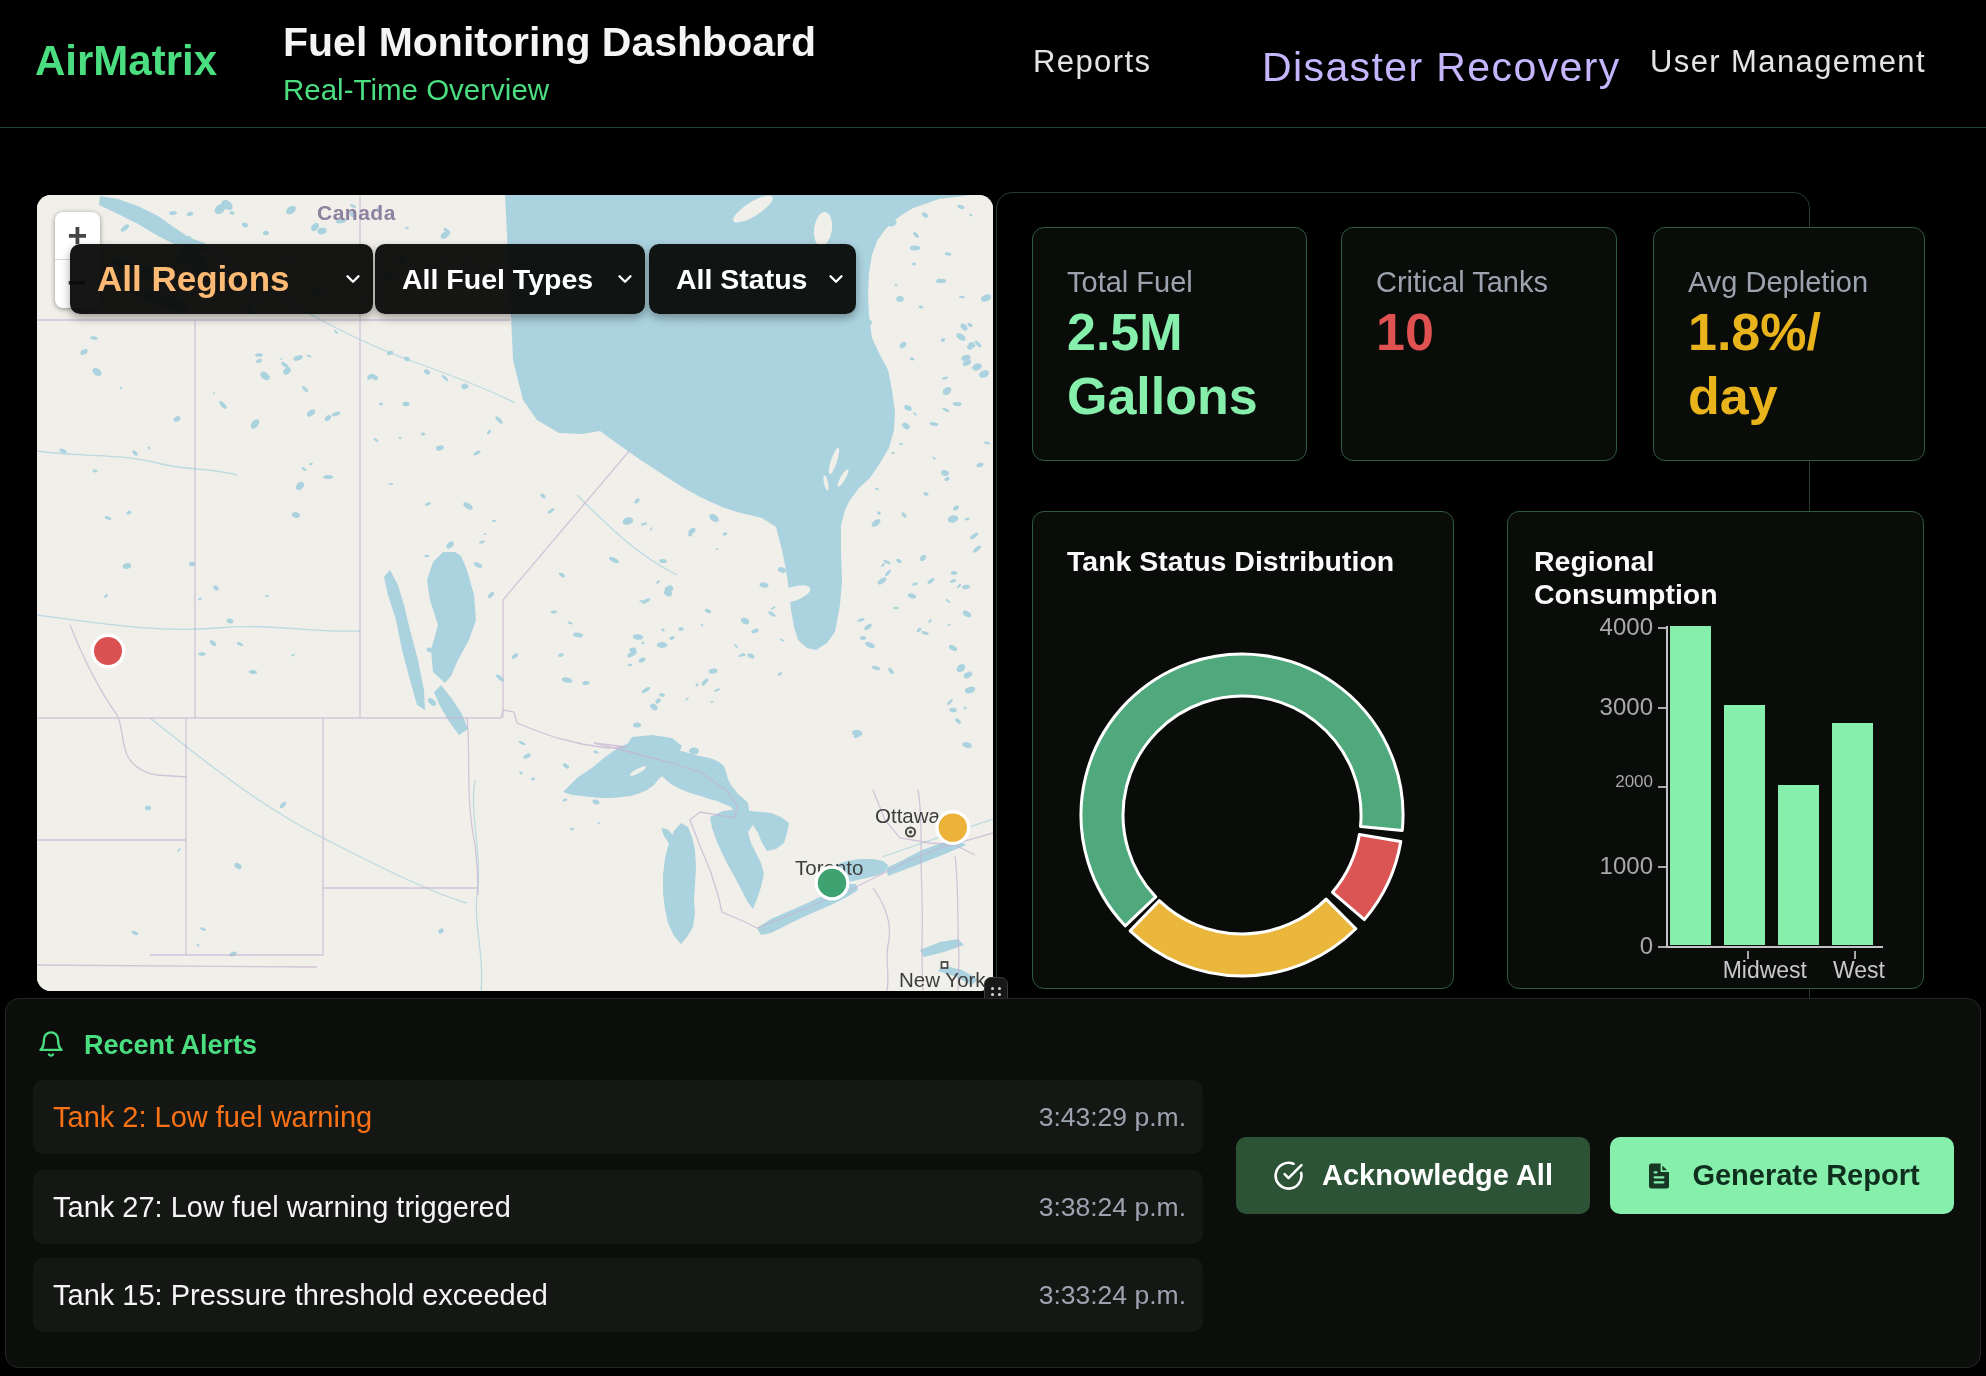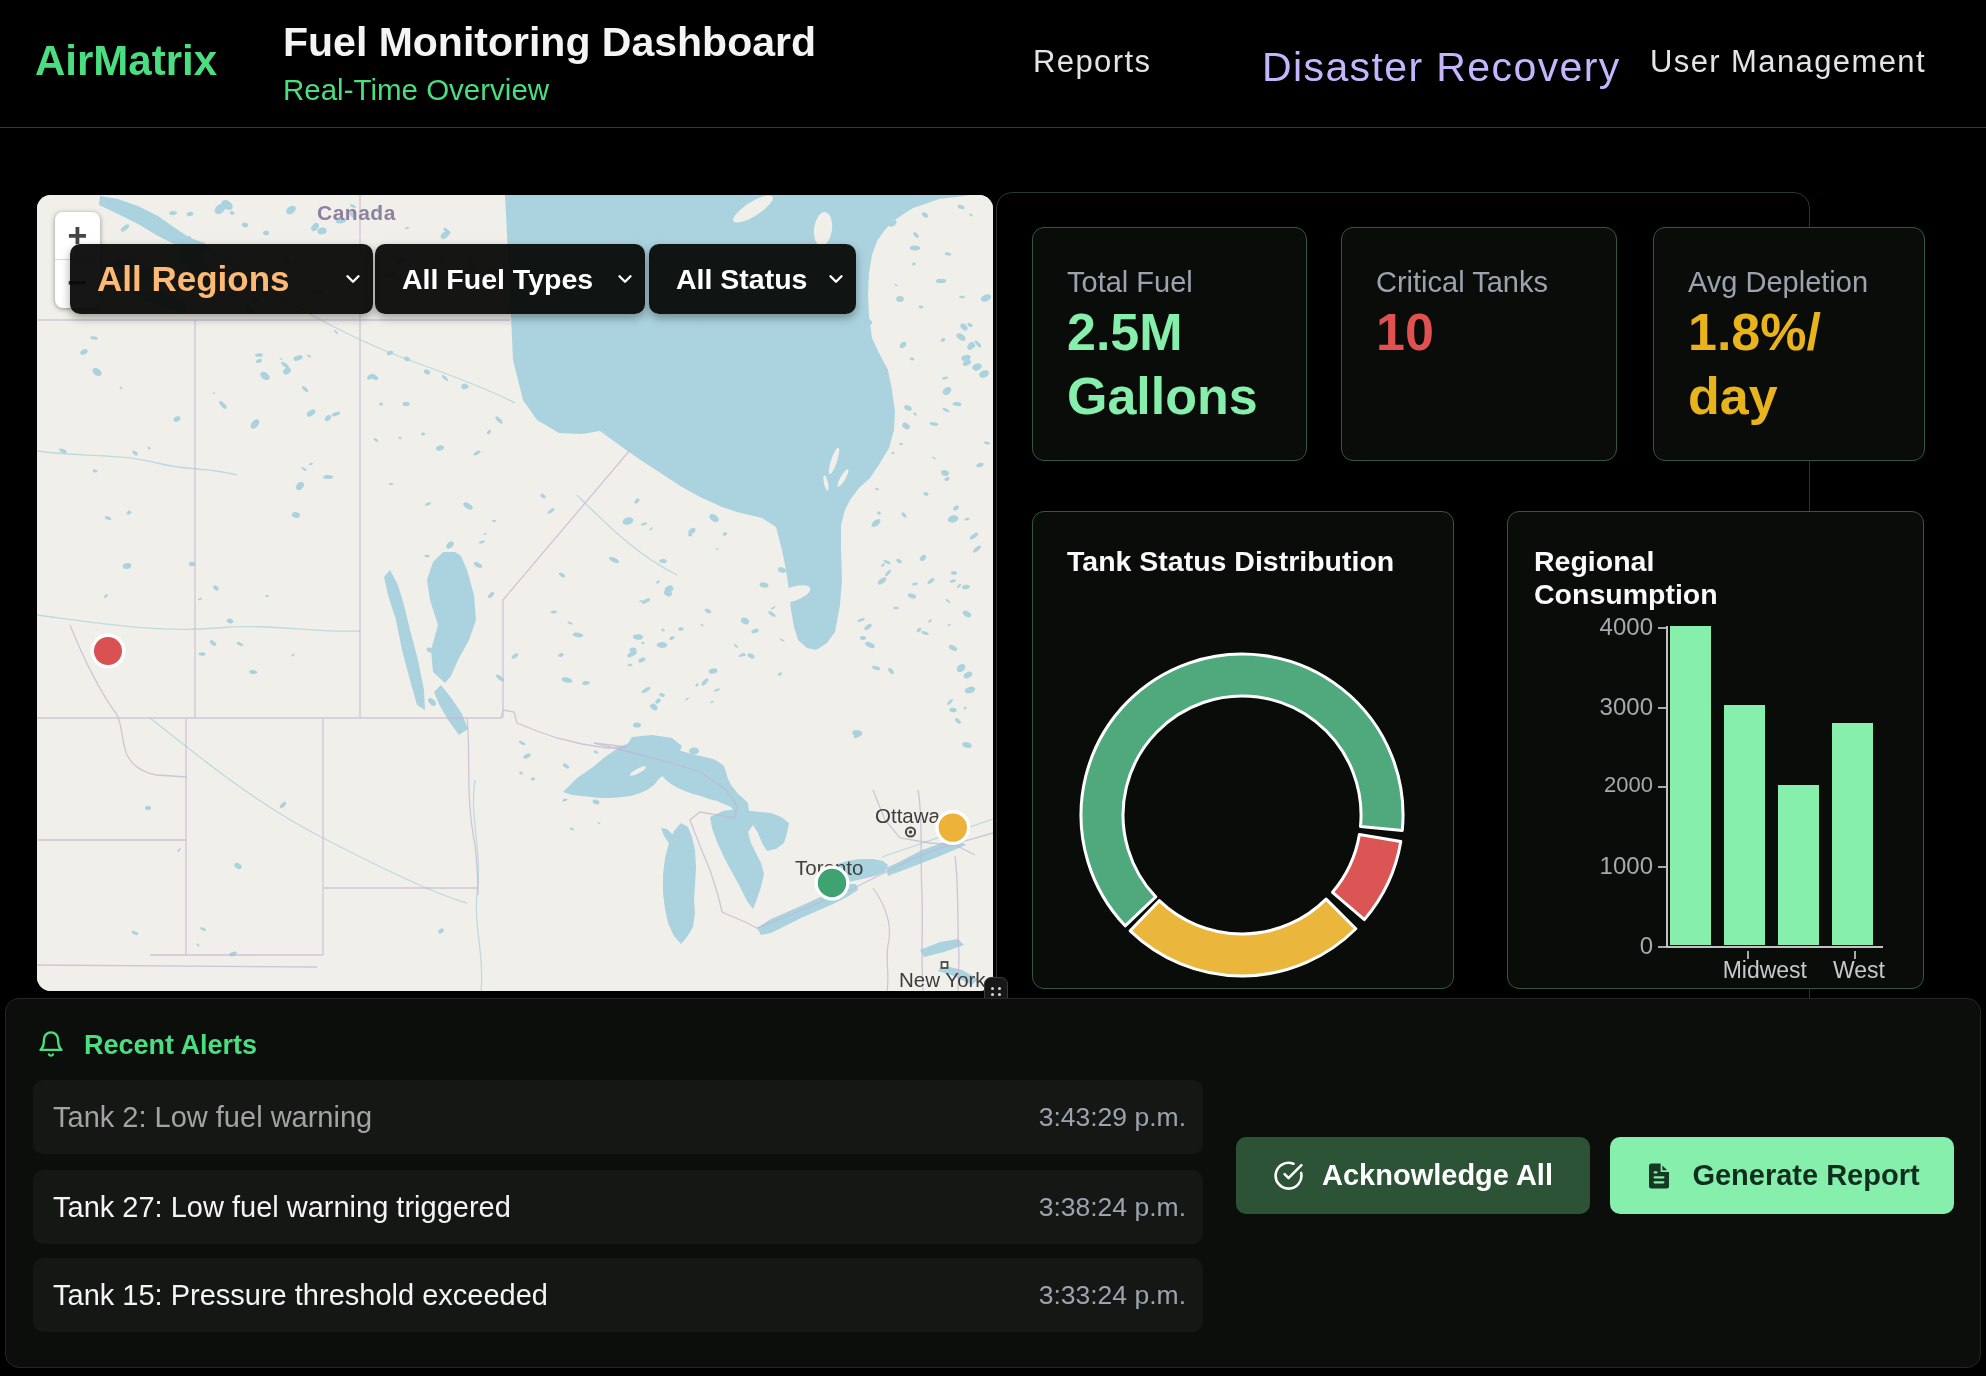--- a/index.html
+++ b/index.html
@@ -444,21 +444,21 @@
     </svg>
 
 <div style="position:absolute;left:510px;top:318px;width:417px;height:478px;background:#0a0c0a;border:1px solid #2f5a40;border-radius:12px;box-sizing:border-box"></div>
 <div style="position:absolute;left:537px;top:352px;font-size:28.5px;font-weight:700;color:#fafafa">Regional Consumption</div>
 <div style="position:absolute;left:669px;top:433px;width:1.5px;height:320px;background:#c2c2c6"></div>
 <div style="position:absolute;left:669px;top:753px;width:217px;height:1.5px;background:#c2c2c6"></div>
 <div style="position:absolute;left:586px;top:420px;font-size:24px;color:#a8a8ad;text-align:right;width:70px">4000</div>
     <div style="position:absolute;left:661px;top:434px;width:8px;height:1.5px;background:#a8a8ad"></div>
     <div style="position:absolute;left:586px;top:500px;font-size:24px;color:#a8a8ad;text-align:right;width:70px">3000</div>
     <div style="position:absolute;left:661px;top:514px;width:8px;height:1.5px;background:#a8a8ad"></div>
-    <div style="position:absolute;left:586px;top:579px;font-size:22px;color:#a8a8ad;text-align:right;width:70px">2000</div>
+    <div style="position:absolute;left:586px;top:579px;font-size:17px;color:#a8a8ad;text-align:right;width:70px">2000</div>
     <div style="position:absolute;left:661px;top:593px;width:8px;height:1.5px;background:#a8a8ad"></div>
     <div style="position:absolute;left:586px;top:659px;font-size:24px;color:#a8a8ad;text-align:right;width:70px">1000</div>
     <div style="position:absolute;left:661px;top:673px;width:8px;height:1.5px;background:#a8a8ad"></div>
     <div style="position:absolute;left:586px;top:739px;font-size:24px;color:#a8a8ad;text-align:right;width:70px">0</div>
     <div style="position:absolute;left:661px;top:753px;width:8px;height:1.5px;background:#a8a8ad"></div>
 <div style="position:absolute;left:750px;top:758px;width:1.5px;height:8px;background:#a8a8ad"></div>
 <div style="position:absolute;left:857px;top:758px;width:1.5px;height:8px;background:#a8a8ad"></div>
 <div style="position:absolute;left:690px;top:764px;width:120px;text-align:right;font-size:23px;color:#c8c8cc">Midwest</div>
 <div style="position:absolute;left:802px;top:764px;width:120px;text-align:center;font-size:23px;color:#c8c8cc">West</div>
 </div>
@@ -474,21 +474,21 @@
 <div style="position:absolute;left:6px;top:9px;width:3px;height:3px;border-radius:50%;background:#d4d4d4;box-shadow:7px 0 0 #d4d4d4,0 6px 0 #d4d4d4,7px 6px 0 #d4d4d4,0 12px 0 #d4d4d4,7px 12px 0 #d4d4d4,0 18px 0 #d4d4d4,7px 18px 0 #d4d4d4"></div>
 </div>
 
 <div class="abs" style="left:5px;top:998px;width:1976px;height:370px;background:#0c0e0c;border:1px solid #242724;border-radius:14px"></div>
 <svg width="28" height="30" viewBox="0 0 24 24" fill="none" stroke="#4ade80" stroke-width="2" stroke-linecap="round" stroke-linejoin="round" style="position:absolute;left:37px;top:1029px">
     <path d="M18 8A6 6 0 0 0 6 8c0 7-3 9-3 9h18s-3-2-3-9"></path>
     <path d="M13.73 21a2 2 0 0 1-3.46 0"></path>
   </svg>
 <div class="abs" style="left:84px;top:1030px;font-size:27px;font-weight:700;color:#4ade80">Recent Alerts</div>
 <div class="abs" style="left:33px;top:1080px;width:1170px;height:74px;background:#151715;border-radius:10px">
-<span style="position:absolute;left:20px;top:50%;transform:translateY(-50%);font-size:29px;font-weight:500;color:#a3a3a3">Tank 2: Low fuel warning</span>
+<span style="position:absolute;left:20px;top:50%;transform:translateY(-50%);font-size:29px;font-weight:500;color:#f97316">Tank 2: Low fuel warning</span>
 <span style="position:absolute;right:17px;top:50%;transform:translateY(-50%);font-size:26.5px;color:#9ca3af">3:43:29 p.m.</span>
   </div>
 <div class="abs" style="left:33px;top:1170px;width:1170px;height:74px;background:#151715;border-radius:10px">
 <span style="position:absolute;left:20px;top:50%;transform:translateY(-50%);font-size:29px;font-weight:500;color:#f4f4f5">Tank 27: Low fuel warning triggered</span>
 <span style="position:absolute;right:17px;top:50%;transform:translateY(-50%);font-size:26.5px;color:#9ca3af">3:38:24 p.m.</span>
   </div>
 <div class="abs" style="left:33px;top:1258px;width:1170px;height:74px;background:#151715;border-radius:10px">
 <span style="position:absolute;left:20px;top:50%;transform:translateY(-50%);font-size:29px;font-weight:500;color:#f4f4f5">Tank 15: Pressure threshold exceeded</span>
 <span style="position:absolute;right:17px;top:50%;transform:translateY(-50%);font-size:26.5px;color:#9ca3af">3:33:24 p.m.</span>
   </div>

